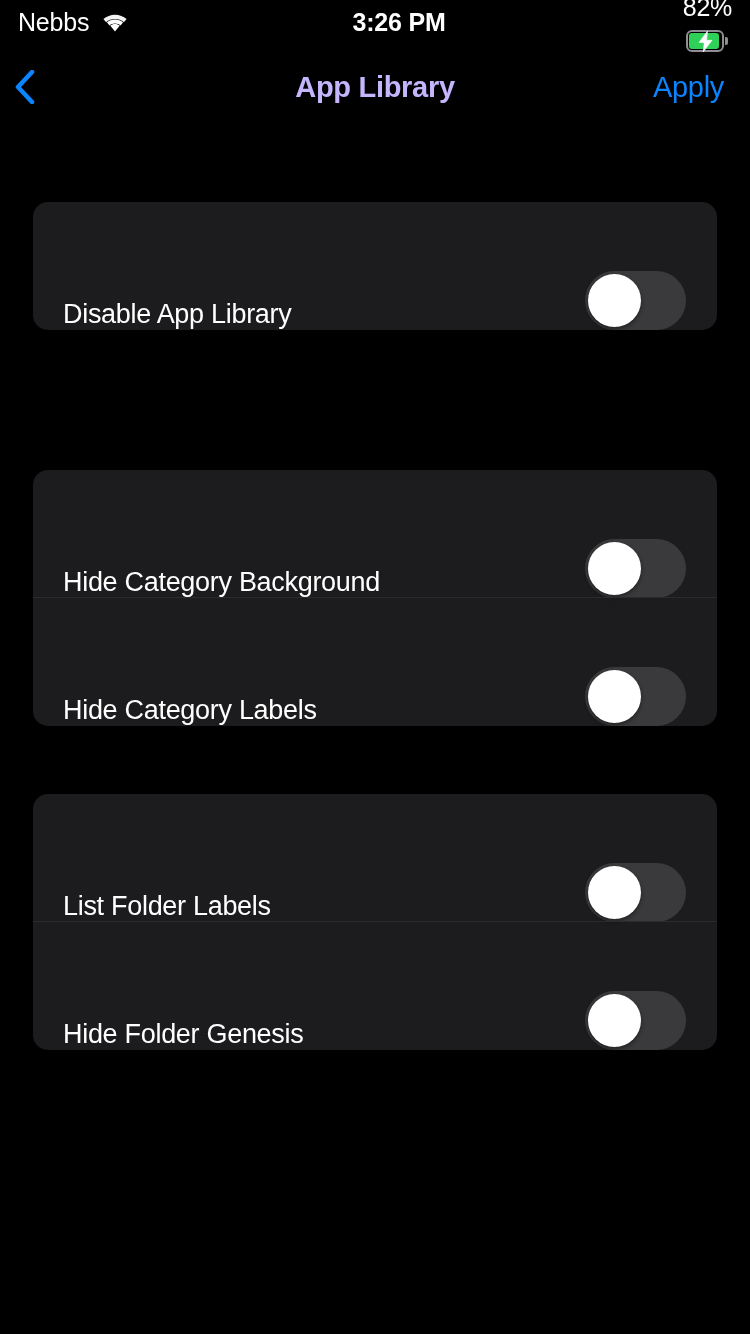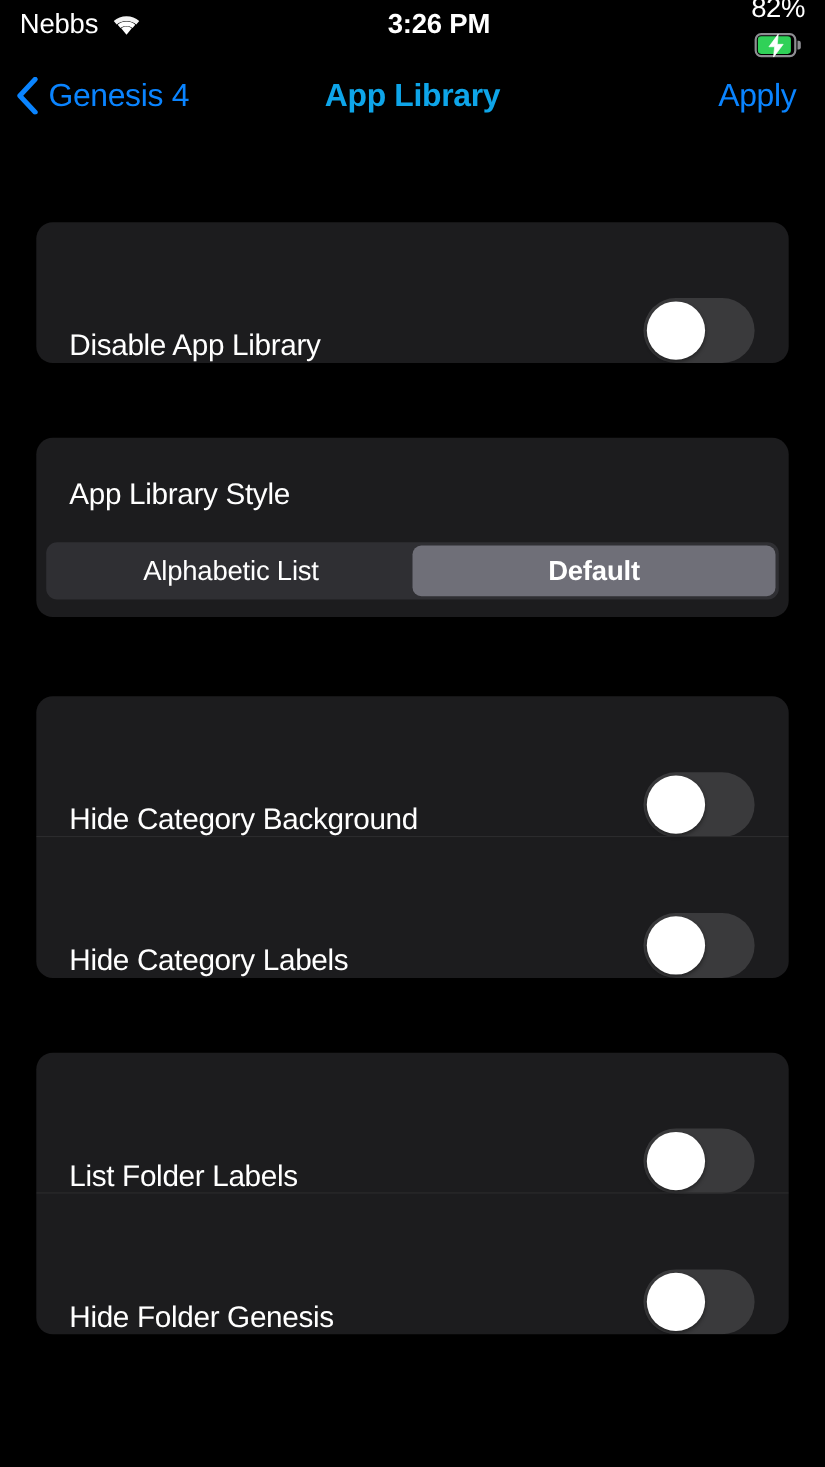--- a/index.html
+++ b/index.html
@@ -46,21 +46,21 @@
   }
   .nav-back{
     position:absolute; left:14px; top:0; height:64px;
     display:flex; align-items:center; gap:8px; color:#0a84ff; cursor:pointer;
   }
   .chev{ width:22px; height:34px; display:block; }
   .nav-back-label{ font-size:29px; letter-spacing:-0.3px; }
   .nav-title{
     position:absolute; left:0; right:0; top:0; height:64px;
     display:flex; align-items:center; justify-content:center;
-    color:#0ea5e9; font-size:29px; font-weight:bold; letter-spacing:-0.3px;
+    color:#c4b5fd; font-size:29px; font-weight:bold; letter-spacing:-0.3px;
     pointer-events:none;
   }
   .nav-apply{
     position:absolute; right:26px; top:0; height:64px;
     display:flex; align-items:center; color:#0a84ff;
     font-size:29px; letter-spacing:-0.3px; cursor:pointer;
   }
 
   
   .content{ position:absolute; top:119px; left:0; width:750px; }
@@ -140,50 +140,40 @@
         </svg>
       </span>
     </div>
   </div>
 
   <div class="nav-bar">
     <div class="nav-back">
       <svg class="chev" viewBox="0 0 22 34">
         <path d="M18 2 L4 17 L18 32" fill="none" stroke="#0a84ff" stroke-width="4.5" stroke-linecap="round" stroke-linejoin="round"></path>
       </svg>
-      <span class="nav-back-label">Genesis 4</span>
     </div>
     <div class="nav-title">App Library</div>
     <div class="nav-apply">Apply</div>
   </div>
 
   <div class="content">
 
     <div class="gap-a"></div>
 
     <div class="card">
       <div class="row">
         <span class="row-label">Disable App Library</span>
         <span class="toggle">
           <span class="knob"></span>
         </span>
       </div>
     </div>
 
     <div class="gap-b"></div>
 
-    <div class="card style-card">
-      <div class="style-title">App Library Style</div>
-      <div class="seg-wrap">
-        <div class="segmented">
-          <div class="seg">Alphabetic List</div>
-          <div class="seg selected">Default</div>
-        </div>
-      </div>
-    </div>
 
     <div class="gap-c"></div>
 
     <div class="card">
       <div class="row">
         <span class="row-label">Hide Category Background</span>
         <span class="toggle">
           <span class="knob"></span>
         </span>
         <span class="row-sep"></span>

